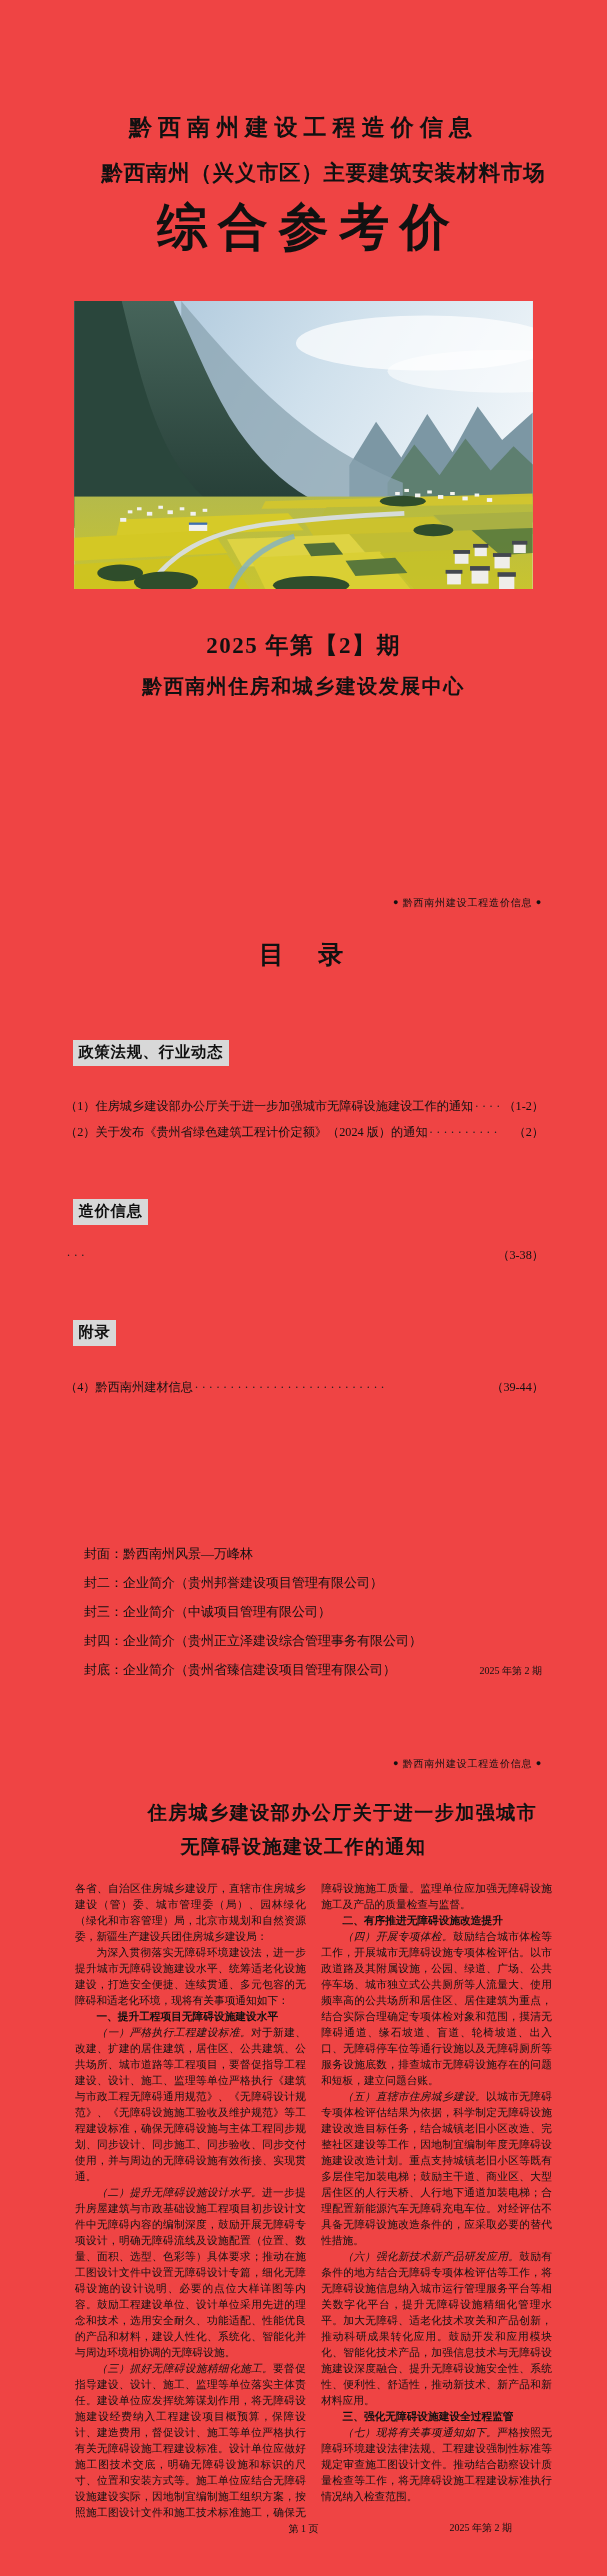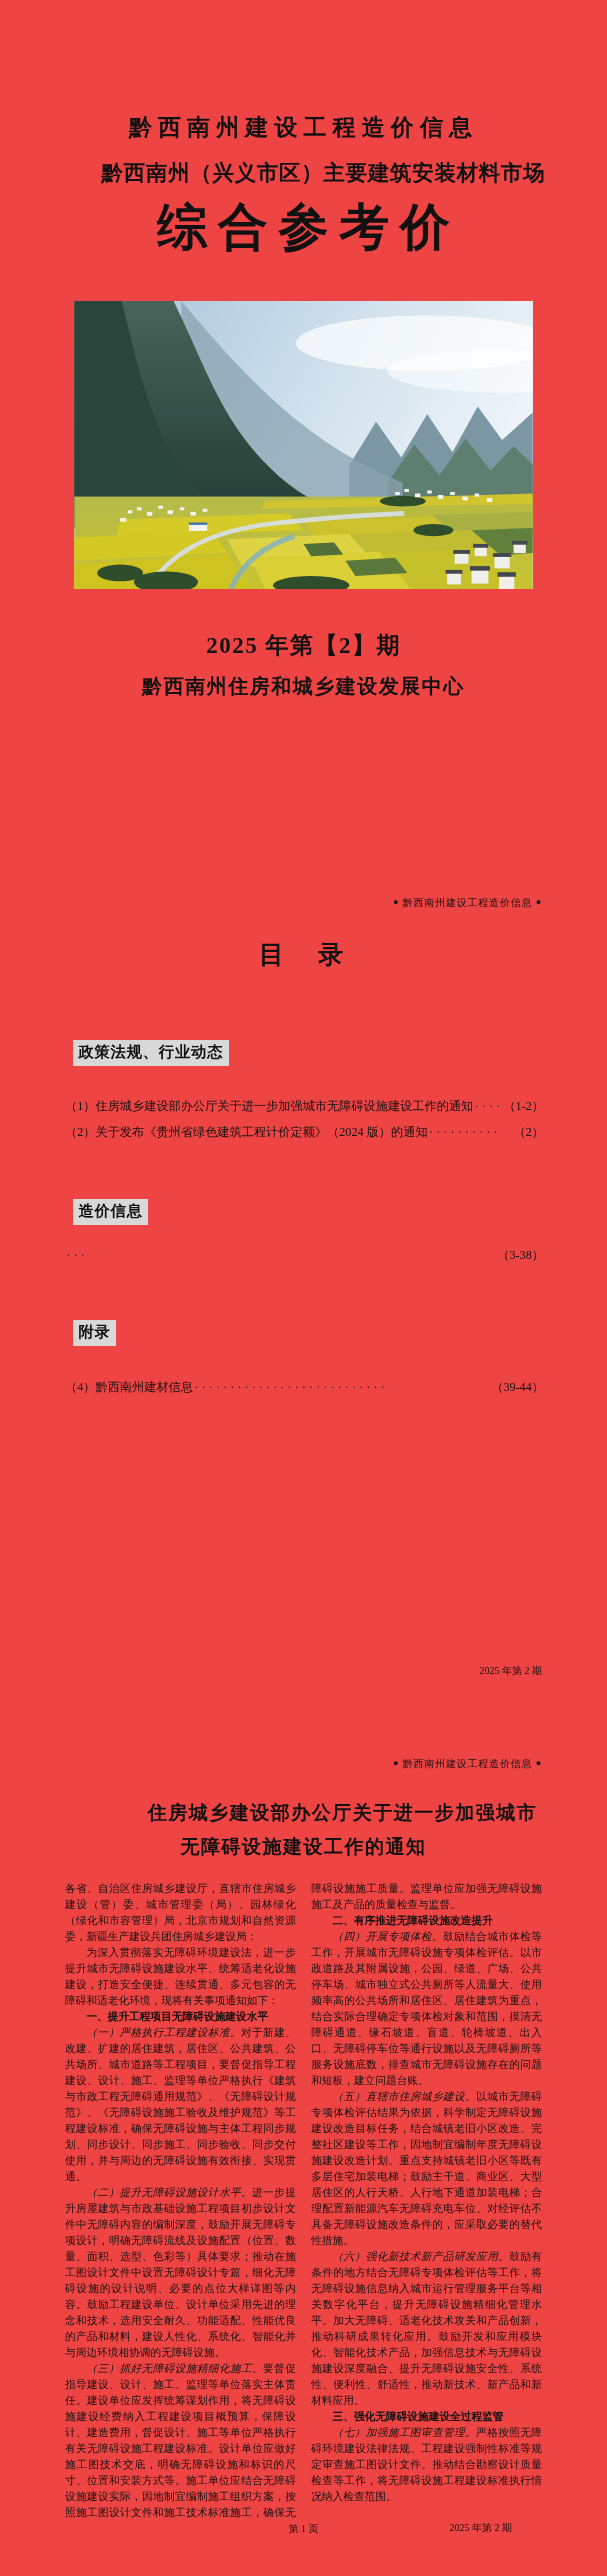--- a/index.html
+++ b/index.html
@@ -36,21 +36,21 @@
   .ti3{top:1247px;}
   .ti4{top:1379px;}
   .toc-text{flex:0 0 auto;}
   .toc-dots{flex:1 1 auto;overflow:hidden;letter-spacing:3.1px;padding:0 1.5px;color:#222;}
   .toc-page{flex:0 0 auto;text-align:right;}
   .covers{left:84px;top:1539px;font-size:13px;line-height:29px;}
 
   
   .art-t1{top:1800px;font-size:19px;font-weight:bold;letter-spacing:1.5px;padding-left:39px;}
   .art-t2{top:1834px;font-size:19px;font-weight:bold;letter-spacing:1.5px;}
-  .art-body{top:1880px;left:65px;width:477px;height:649px;
+  .art-body{top:1880px;left:75px;width:477px;height:649px;
     column-count:2;column-gap:15.3px;column-fill:auto;
     font-size:10.7px;line-height:16px;text-align:justify;overflow:hidden;}
   .art-body p{margin:0;text-indent:2em;}
   .art-body p.salutation{text-indent:0;}
   .art-body p.h-num{font-weight:bold;font-family:"Liberation Sans","DejaVu Sans",sans-serif;}
   .art-body .lead{font-style:italic;}
   .foot-page{top:2521px;}
   .foot-page .pg{font-size:10px;}
   .foot-issue{top:2521px;left:65px;width:447px;text-align:right;font-size:10px;}
 </style>
@@ -194,20 +194,27 @@
     <span class="toc-page">（3-38）</span>
   </div>
 
   <div class="abs sec-head sh3">附录</div>
   <div class="abs toc-item ti4">
     <span class="toc-text">（4）黔西南州建材信息</span>
     <span class="toc-dots">···························</span>
     <span class="toc-page">（39-44）</span>
   </div>
 
+  <div class="abs covers">
+    <div>封面：黔西南州风景—万峰林</div>
+    <div>封二：企业简介（贵州邦誉建设项目管理有限公司）</div>
+    <div>封三：企业简介（中诚项目管理有限公司）</div>
+    <div>封四：企业简介（贵州正立泽建设综合管理事务有限公司）</div>
+    <div>封底：企业简介（贵州省臻信建设项目管理有限公司）</div>
+  </div>
   <div class="abs date-r d2">2025 年第 2 期</div>
 
   <div class="abs runhead rh3">
     <span class="dot">●</span>
     <span>黔西南州建设工程造价信息</span>
     <span class="dot">●</span>
   </div>
 
   <div class="abs ctr art-t1">住房城乡建设部办公厅关于进一步加强城市</div>
   <div class="abs ctr art-t2">无障碍设施建设工作的通知</div>
@@ -217,21 +224,21 @@
     <p>为深入贯彻落实无障碍环境建设法，进一步提升城市无障碍设施建设水平、统筹适老化设施建设，打造安全便捷、连续贯通、多元包容的无障碍和适老化环境，现将有关事项通知如下：</p>
     <p class="h-num">一、提升工程项目无障碍设施建设水平</p>
     <p><span class="lead">（一）严格执行工程建设标准。</span><span>对于新建、改建、扩建的居住建筑，居住区、公共建筑、公共场所、城市道路等工程项目，要督促指导工程建设、设计、施工、监理等单位严格执行《建筑与市政工程无障碍通用规范》、《无障碍设计规范》、《无障碍设施施工验收及维护规范》等工程建设标准，确保无障碍设施与主体工程同步规划、同步设计、同步施工、同步验收、同步交付使用，并与周边的无障碍设施有效衔接、实现贯通。</span></p>
     <p><span class="lead">（二）提升无障碍设施设计水平。</span><span>进一步提升房屋建筑与市政基础设施工程项目初步设计文件中无障碍内容的编制深度，鼓励开展无障碍专项设计，明确无障碍流线及设施配置（位置、数量、面积、选型、色彩等）具体要求；推动在施工图设计文件中设置无障碍设计专篇，细化无障碍设施的设计说明、必要的点位大样详图等内容。鼓励工程建设单位、设计单位采用先进的理念和技术，选用安全耐久、功能适配、性能优良的产品和材料，建设人性化、系统化、智能化并与周边环境相协调的无障碍设施。</span></p>
     <p><span class="lead">（三）抓好无障碍设施精细化施工。</span><span>要督促指导建设、设计、施工、监理等单位落实主体责任。建设单位应发挥统筹谋划作用，将无障碍设施建设经费纳入工程建设项目概预算，保障设计、建造费用，督促设计、施工等单位严格执行有关无障碍设施工程建设标准。设计单位应做好施工图技术交底，明确无障碍设施和标识的尺寸、位置和安装方式等。施工单位应结合无障碍设施建设实际，因地制宜编制施工组织方案，按照施工图设计文件和施工技术标准施工，确保无障碍设施施工质量。监理单位应加强无障碍设施施工及产品的质量检查与监督。</span></p>
     <p class="h-num">二、有序推进无障碍设施改造提升</p>
     <p><span class="lead">（四）开展专项体检。</span><span>鼓励结合城市体检等工作，开展城市无障碍设施专项体检评估。以市政道路及其附属设施，公园、绿道、广场、公共停车场、城市独立式公共厕所等人流量大、使用频率高的公共场所和居住区、居住建筑为重点，结合实际合理确定专项体检对象和范围，摸清无障碍通道、缘石坡道、盲道、轮椅坡道、出入口、无障碍停车位等通行设施以及无障碍厕所等服务设施底数，排查城市无障碍设施存在的问题和短板，建立问题台账。</span></p>
     <p><span class="lead">（五）直辖市住房城乡建设。</span><span>以城市无障碍专项体检评估结果为依据，科学制定无障碍设施建设改造目标任务，结合城镇老旧小区改造、完整社区建设等工作，因地制宜编制年度无障碍设施建设改造计划。重点支持城镇老旧小区等既有多层住宅加装电梯；鼓励主干道、商业区、大型居住区的人行天桥、人行地下通道加装电梯；合理配置新能源汽车无障碍充电车位。对经评估不具备无障碍设施改造条件的，应采取必要的替代性措施。</span></p>
     <p><span class="lead">（六）强化新技术新产品研发应用。</span><span>鼓励有条件的地方结合无障碍专项体检评估等工作，将无障碍设施信息纳入城市运行管理服务平台等相关数字化平台，提升无障碍设施精细化管理水平。加大无障碍、适老化技术攻关和产品创新，推动科研成果转化应用。鼓励开发和应用模块化、智能化技术产品，加强信息技术与无障碍设施建设深度融合、提升无障碍设施安全性、系统性、便利性、舒适性，推动新技术、新产品和新材料应用。</span></p>
     <p class="h-num">三、强化无障碍设施建设全过程监管</p>
-    <p><span class="lead">（七）加强施工图审查管理。</span><span>严格按照无障碍环境建设法律法规、工程建设强制性标准等规定审查施工图设计文件。推动结合勘察设计质量检查等工作，将无障碍设施工程建设标准执行情况纳入检查范围。</span></p>
+    <p><span class="lead">（七）现将有关事项通知如下。</span><span>严格按照无障碍环境建设法律法规、工程建设强制性标准等规定审查施工图设计文件。推动结合勘察设计质量检查等工作，将无障碍设施工程建设标准执行情况纳入检查范围。</span></p>
 
   </div>
 
   <div class="abs ctr foot-page">
     <span class="pg">第 1 页</span>
   </div>
   <div class="abs foot-issue">2025 年第 2 期</div>
 
 </div>
 

